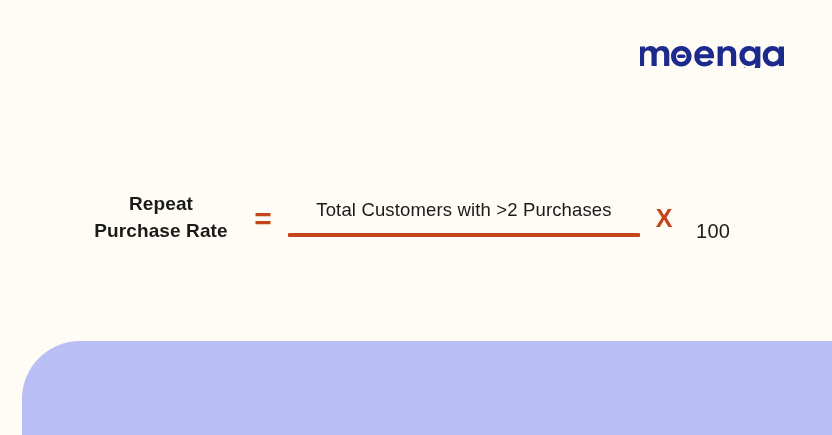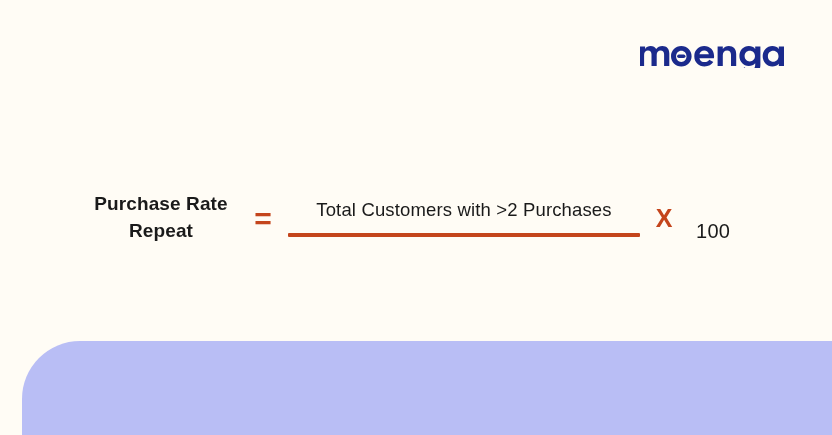--- a/index.html
+++ b/index.html
@@ -149,22 +149,22 @@
 
           <path d="M138.8 8.6v2.3c-1.5-1.8-3.7-2.8-6.5-2.8-5.4 0-9.6 4.4-9.6 10.2s4.2 10.2 9.6 10.2c2.8 0 5-1 6.5-2.8V28h5.2V8.6h-5.2zm-5.6 15.2c-3.1 0-5.3-2.3-5.3-5.5s2.2-5.5 5.3-5.5 5.3 2.3 5.3 5.5-2.2 5.5-5.3 5.5z"></path>
         </g>
       </svg>
     </span>
   </div>
 
   <div id="formula">
 
     <div class="metric-label">
+      <span class="line">Repeat</span>
       <span class="line">Purchase Rate</span>
-      <span class="line">Repeat</span>
     </div>
 
     <div class="equals-sign">=</div>
 
     <div class="fraction">
       <div class="numerator">Total Customers with &gt;2 Purchases</div>
       <div class="bar"></div>
     </div>
 
     <div class="times-sign">X</div>

